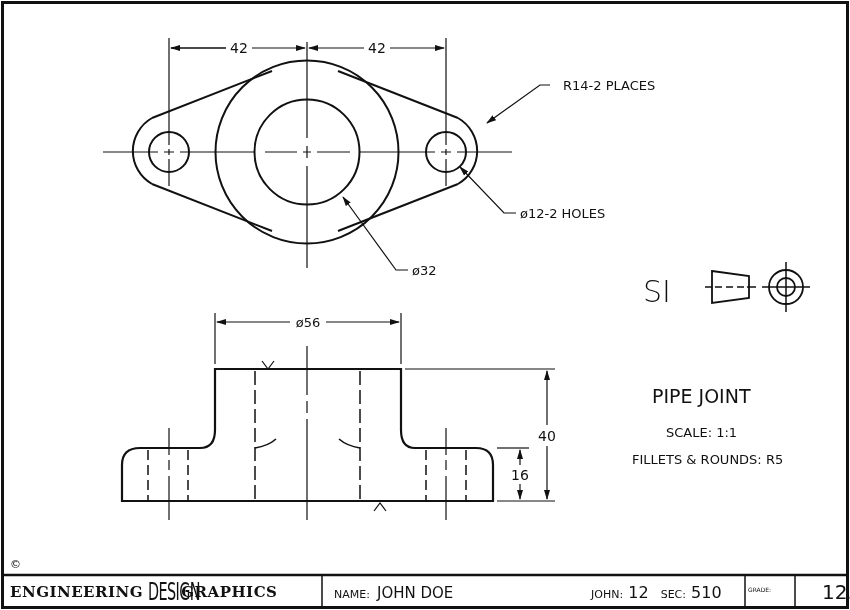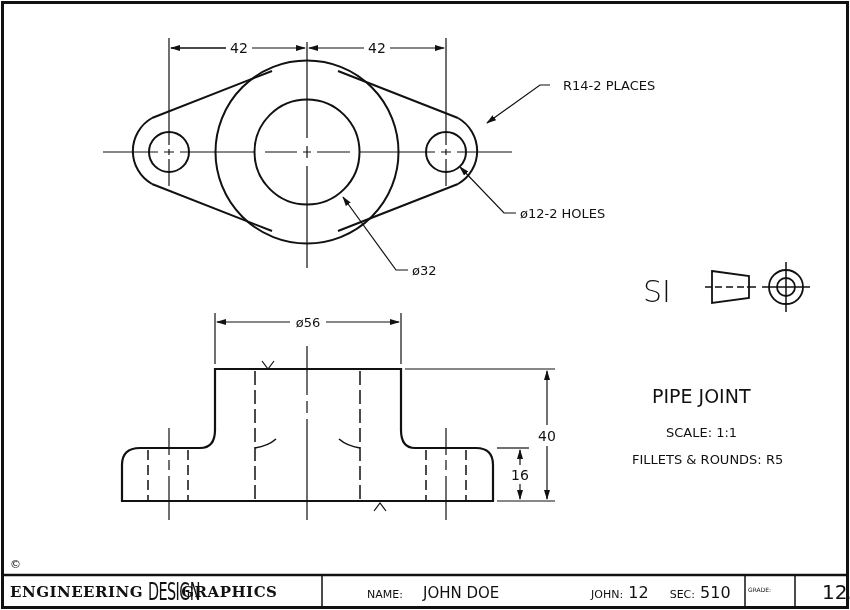--- a/index.html
+++ b/index.html
@@ -131,28 +131,28 @@
 </svg>
 
 <div>
   <div class="tb-txt" style="left:10px; top:578px; height:28px; line-height:28px;">
     <span class="brand-serif" style="font-size:15px;">ENGINEERING</span>
     <span class="brand-thin" style="font-size:24px; width:40px; vertical-align:-3px;">DESIGN</span>
     <span class="brand-serif" style="font-size:15px; margin-left:-12px;">GRAPHICS</span>
   </div>
 
   <div class="tb-txt" style="left:334px; top:583px;">
-    <span style="font-size:11px;margin-left:33px;">NAME:</span>
-    <span style="font-size:15px; margin-left:15px;">JOHN DOE</span>
+    <span style="font-size:11px;">NAME:</span>
+    <span style="font-size:15px; margin-left:2px;">JOHN DOE</span>
   </div>
 
   <div class="tb-txt" style="left:591px; top:583px;">
     <span style="font-size:11px;">JOHN:</span>
     <span style="font-size:16px;">12</span>
-    <span style="font-size:11px; margin-left:16px;">SEC:</span>
+    <span style="font-size:11px; margin-left:7px;">SEC:</span>
     <span style="font-size:16px;">510</span>
   </div>
 
   <div class="tb-txt" style="left:748px; top:577px;">
     <span style="font-size:6px;">GRADE:</span>
     <span style="font-size:11px;"></span>
   </div>
 
   <div class="tb-txt" style="left:822px; top:580px; font-size:20px;">12.2</div>
 </div>

